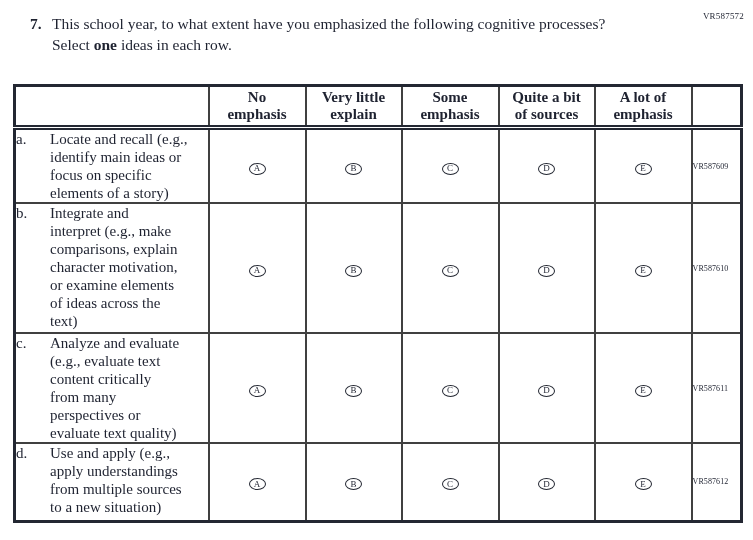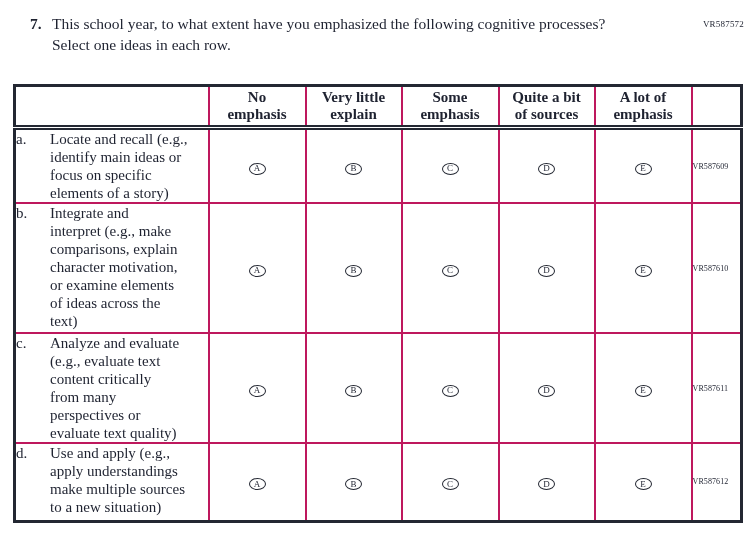--- a/index.html
+++ b/index.html
@@ -5,39 +5,39 @@
   html,body{margin:0;padding:0;background:#e8e8e8;}
   .page{
     position:relative;
     width:753px;height:540px;
     background:#ffffff;
     font-family:"Liberation Serif","DejaVu Serif",serif;
     color:#1e2230;
     overflow:hidden;
   }
   .form-code{
-    position:absolute;top:19px;right:9px;
+    position:absolute;top:11px;right:9px;
     font-size:9px;letter-spacing:0.2px;
   }
   .question{
     position:absolute;top:13px;left:30px;
     display:flex;
     font-size:15.5px;line-height:21px;
   }
   .q-num{font-weight:bold;flex:0 0 22px;}
   .q-text{width:568px;}
-  .q-text .bold{font-weight:normal;}
+  .q-text .bold{font-weight:bold;}
 
   .survey-table{
     position:absolute;top:84px;left:13px;
     border-collapse:collapse;table-layout:fixed;
     border:3px solid #232732;
   }
   .survey-table td,.survey-table th{
-    border:2px solid #be185d;
+    border:2px solid #404040;
     padding:0;
   }
   .survey-table thead th{
     border-bottom:5px double #232732;
     font-size:15px;font-weight:bold;line-height:17px;
     white-space:pre;text-align:center;vertical-align:middle;
     height:38px;
   }
   tr.row-a{height:73px;}
   tr.row-b{height:130px;}
@@ -159,21 +159,21 @@
         <td class="opt-cell"><span class="bubble">D</span></td>
         <td class="opt-cell"><span class="bubble">E</span></td>
         <td class="code-cell">VR587611</td>
       </tr>
       <tr class="row-d">
         <td class="label-cell">
           <div class="label-flex">
             <span class="row-letter">d.</span>
             <span class="row-text">Use and apply (e.g.,
 apply understandings
-make multiple sources
+from multiple sources
 to a new situation)</span>
           </div>
         </td>
         <td class="opt-cell"><span class="bubble">A</span></td>
         <td class="opt-cell"><span class="bubble">B</span></td>
         <td class="opt-cell"><span class="bubble">C</span></td>
         <td class="opt-cell"><span class="bubble">D</span></td>
         <td class="opt-cell"><span class="bubble">E</span></td>
         <td class="code-cell">VR587612</td>
       </tr>

